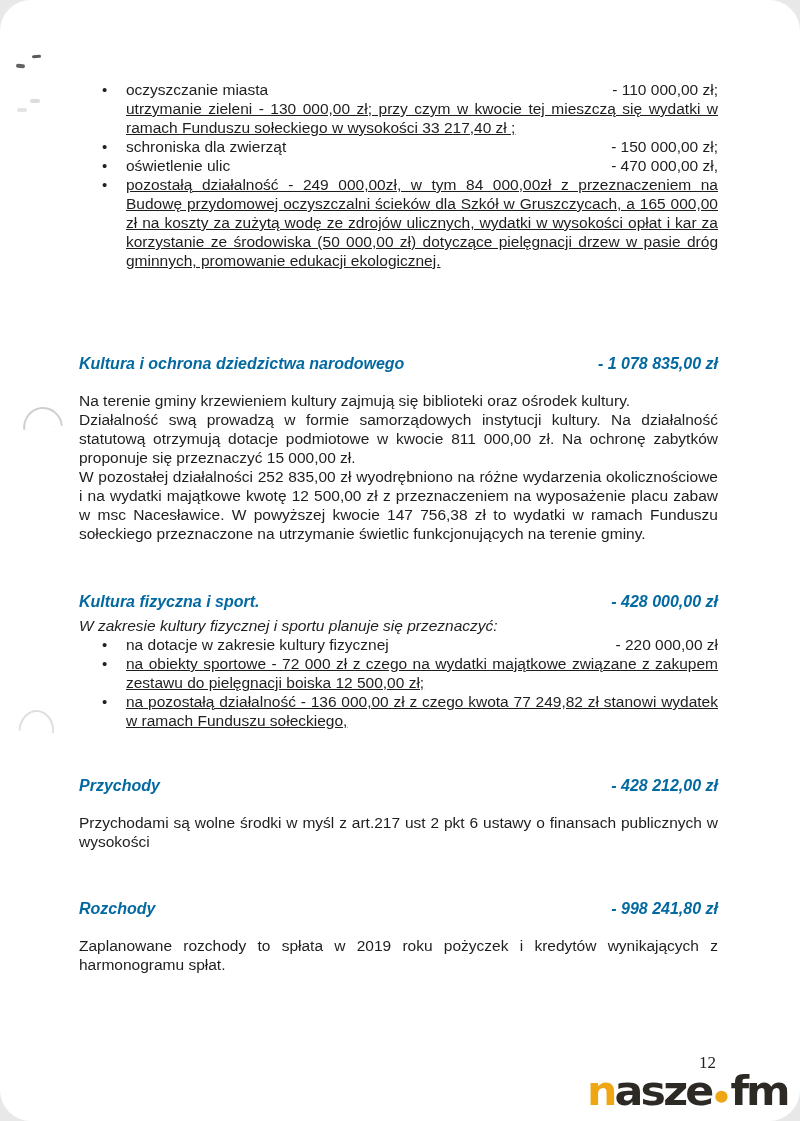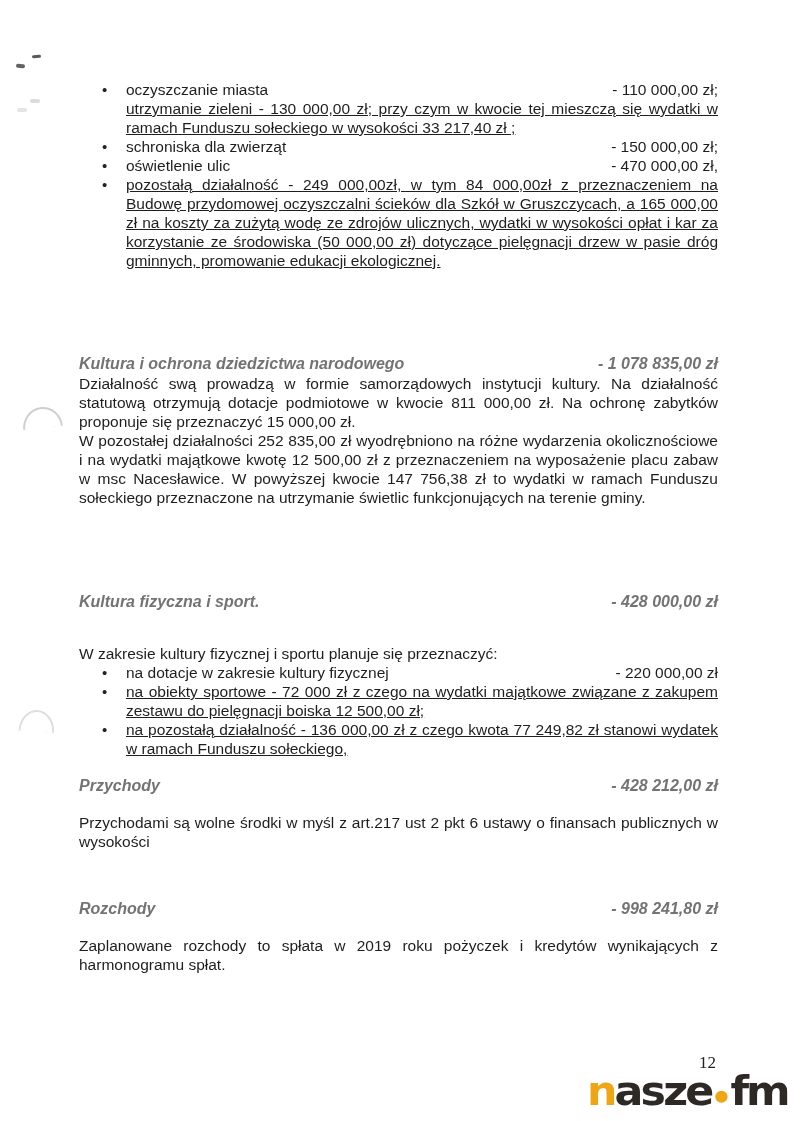--- a/index.html
+++ b/index.html
@@ -4,42 +4,43 @@
 <style>
   html,body{margin:0;padding:0;background:#e8e8e8;}
   .page{
     position:relative;
     width:800px;height:1121px;
     background:#ffffff;
     overflow:hidden;
     font-family:"Liberation Sans","DejaVu Sans",sans-serif;
     color:#1e1e1e;
     margin:0 auto;
+    border-radius:31px;
   }
   .block{position:absolute;left:79px;width:639px;font-size:15.5px;line-height:19px;}
   p{margin:0;}
   .justify{text-align:justify;}
   
   .heading{
     display:flex;justify-content:space-between;align-items:baseline;
-    font-weight:bold;font-style:italic;font-size:16px;line-height:20px;color:#737373;
+    font-weight:bold;font-style:italic;font-size:16px;line-height:20px;color:#0369a1;
   }
   
   .bullet-item{position:relative;padding-left:47px;}
   .bullet-item::before{
     content:"\2022";
     position:absolute;left:23px;top:0;
     font-size:15px;color:#222;
   }
   .bi-row{display:flex;justify-content:space-between;}
   .bi-row .amt{white-space:nowrap;padding-left:12px;}
   .bi-detail{text-align:justify;text-decoration:underline;}
   .bi-detail:empty{display:none;}
   .para-gap{margin-top:17px;}
-  .intro-gap{margin-top:32px;}
+  .intro-gap{margin-top:4px;font-style:italic;}
   
   .speck{position:absolute;border-radius:2px;}
   .speck-1{left:32px;top:55px;width:9px;height:3px;background:#5a5a5a;transform:rotate(-4deg);}
   .speck-2{left:16px;top:64px;width:9px;height:4px;background:#636363;transform:rotate(3deg);}
   .speck-3{left:30px;top:99px;width:10px;height:4px;background:#dcdcdc;}
   .speck-4{left:17px;top:108px;width:10px;height:4px;background:#e4e4e4;}
   .scan-arc{
     position:absolute;
     border:2px solid #cfcfcf;border-bottom:none;
     border-radius:50% 50% 0 0 / 100% 100% 0 0;
@@ -106,20 +107,21 @@
     <div class="bullet-item">
       <div class="bi-detail">pozostałą działalność - 249 000,00zł, w tym 84 000,00zł z przeznaczeniem na Budowę przydomowej oczyszczalni ścieków dla Szkół w Gruszczycach, a 165 000,00 zł na koszty za zużytą wodę ze zdrojów ulicznych, wydatki w wysokości opłat i kar za korzystanie ze środowiska (50 000,00 zł) dotyczące pielęgnacji drzew w pasie dróg gminnych, promowanie edukacji ekologicznej.</div>
     </div>
   </div>
 
   <div class="block" style="top:354px;">
     <div class="heading">
       <span>Kultura i ochrona dziedzictwa narodowego</span>
       <span>- 1 078 835,00 zł</span>
     </div>
+    <p class="justify para-gap">Na terenie gminy krzewieniem kultury zajmują się biblioteki oraz ośrodek kultury.</p>
     <p class="justify">Działalność swą prowadzą w formie samorządowych instytucji kultury. Na działalność statutową otrzymują dotacje podmiotowe w kwocie 811 000,00 zł. Na ochronę zabytków proponuje się przeznaczyć 15 000,00 zł.</p>
     <p class="justify">W pozostałej działalności 252 835,00 zł wyodrębniono na różne wydarzenia okolicznościowe i na wydatki majątkowe kwotę 12 500,00 zł z przeznaczeniem na wyposażenie placu zabaw w msc Nacesławice. W powyższej kwocie 147 756,38 zł to wydatki w ramach Funduszu sołeckiego przeznaczone na utrzymanie świetlic funkcjonujących na terenie gminy.</p>
   </div>
 
   <div class="block" style="top:592px;">
     <div class="heading">
       <span>Kultura fizyczna i sport.</span>
       <span>- 428 000,00 zł</span>
     </div>
     <p class="intro-gap">W zakresie kultury fizycznej i sportu planuje się przeznaczyć:</p>

